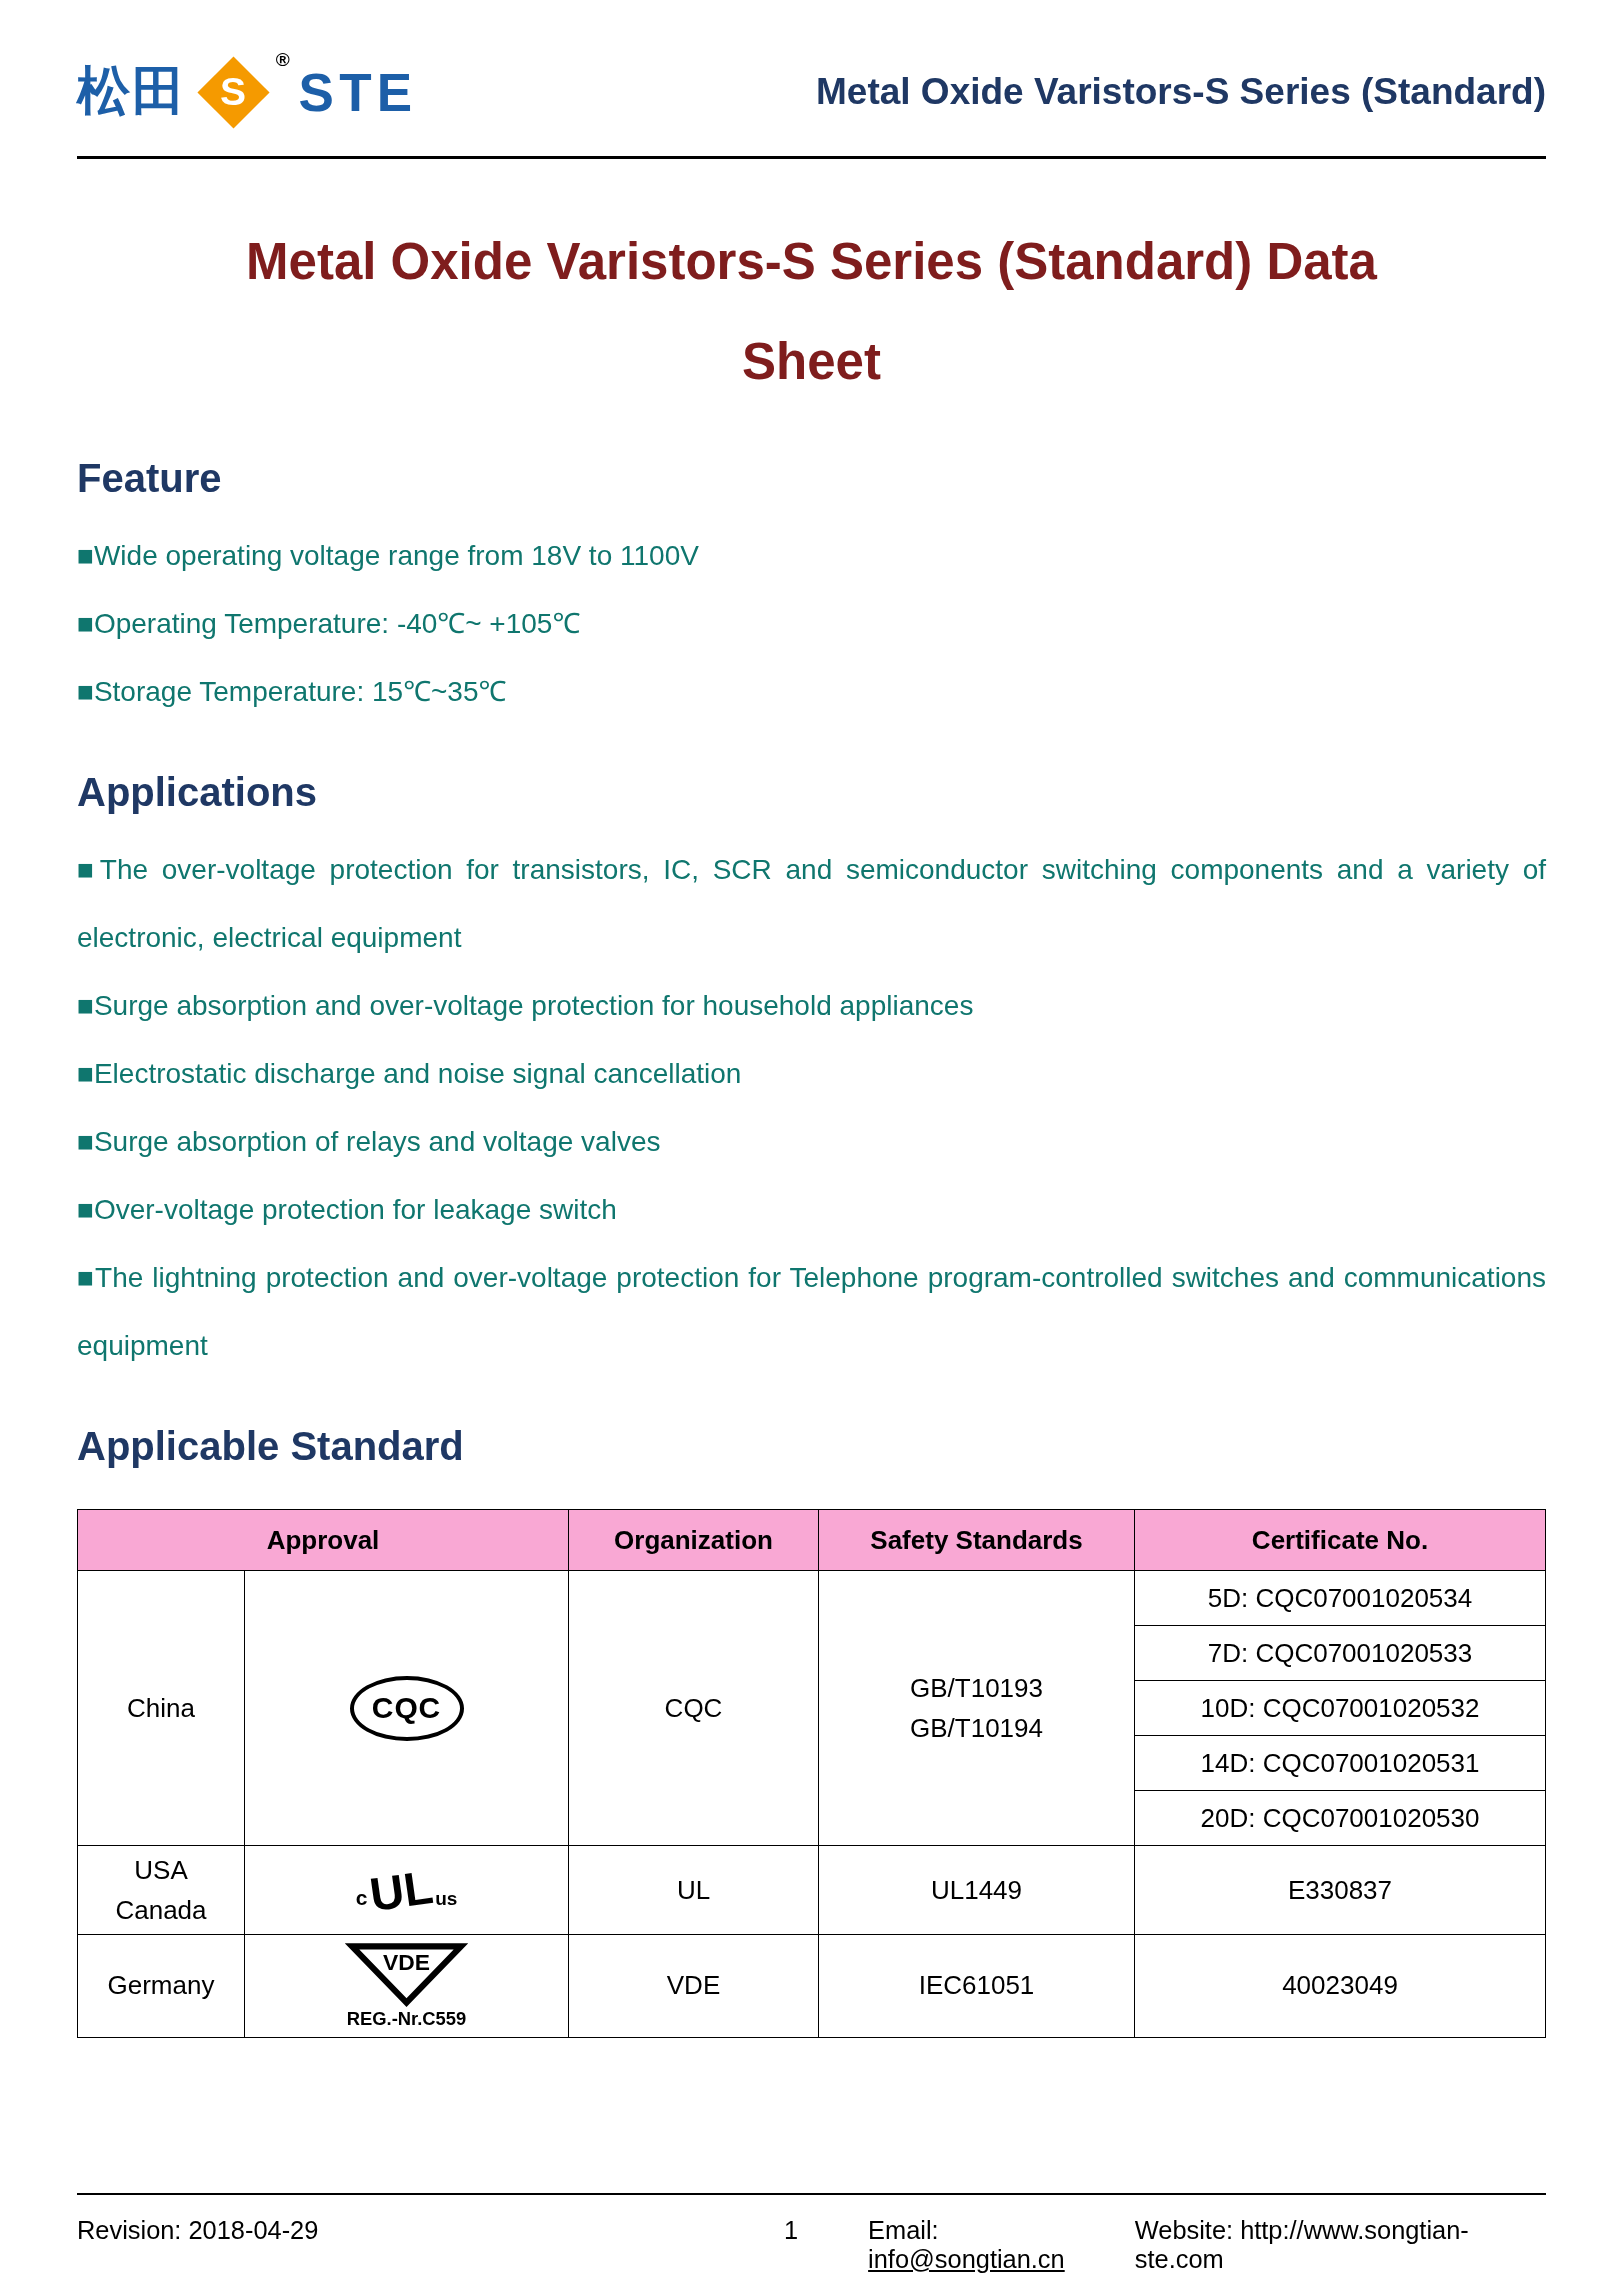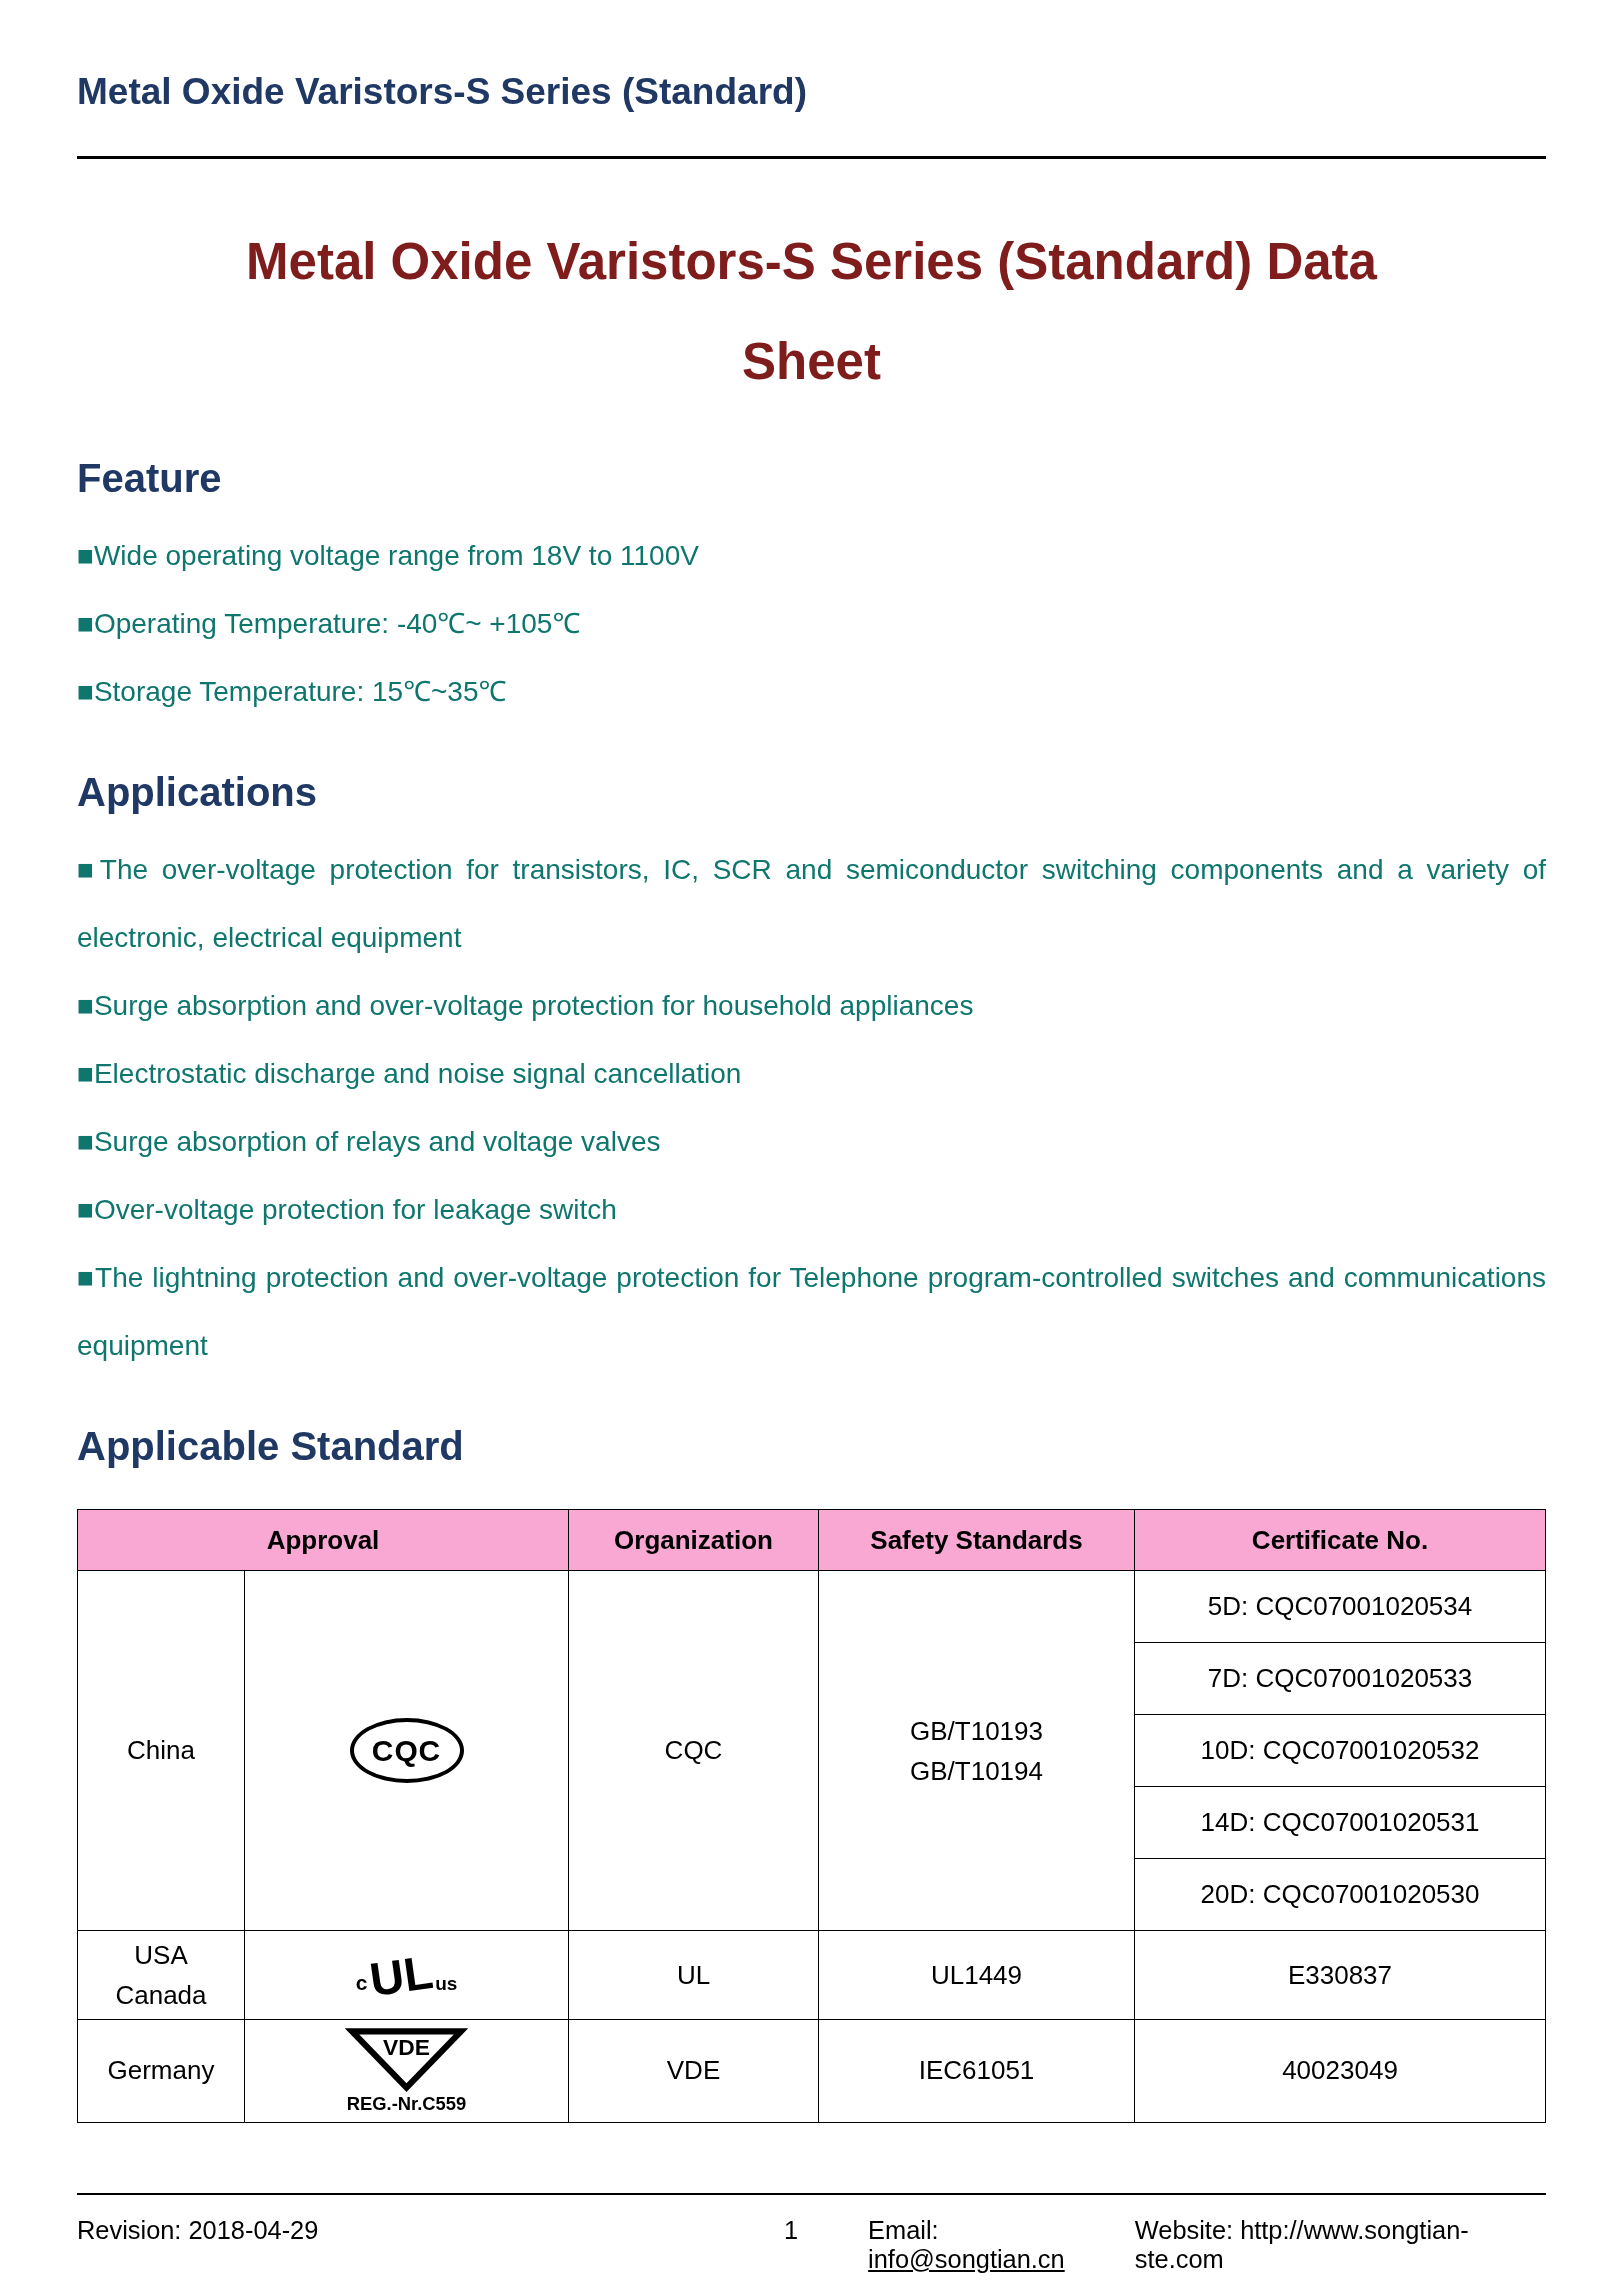--- a/index.html
+++ b/index.html
@@ -29,21 +29,21 @@
   .section-heading { margin-top:44px; font-size:40px; font-weight:bold; color:#1f3864; }
   .items { margin-top:21px; }
   .item { font-size:28px; line-height:68px; color:#0f766e; }
   .apps .item { text-align:justify; }
 
   
   .table-wrap { margin-top:40px; }
   table { width:100%; border-collapse:collapse; table-layout:fixed; }
   th, td { border:1.8px solid #000; text-align:center; vertical-align:middle; font-size:26px; padding:3.5px; }
   th { background:#f9a8d4; height:61px; font-weight:bold; }
-  .cert-cell { height:72px; }
+  .cert-cell { height:55px; }
   .row-usa td { height:88px; }
   .row-germany td { height:103px; }
   .two-line div { line-height:1.55; }
 
   .cqc-oval { width:114px; height:65px; border:4.4px solid #000; border-radius:50%;
     display:flex; align-items:center; justify-content:center; margin:0 auto;
     font-weight:bold; font-size:30px; letter-spacing:0.9px; }
 
   .ul-mark { display:flex; align-items:flex-end; justify-content:center; gap:2.6px; }
   .ul-c  { font-size:21px; font-weight:bold; line-height:1; padding-bottom:5.3px; }
@@ -61,20 +61,29 @@
   .footer-email { margin-left:70px; }
   .email-link { text-decoration:underline; color:#000; }
   .footer-website { margin-left:auto; }
 </style>
 </head>
 <body>
 
 <div class="page">
 
   <div class="header">
+    <div class="logo">
+      <span class="logo-cn">松田</span>
+      <span class="logo-diamond-wrap">
+        <span class="logo-diamond"></span>
+        <span class="logo-s">S</span>
+      </span>
+      <span class="logo-reg">®</span>
+      <span class="logo-ste">STE</span>
+    </div>
     <div class="header-title">Metal Oxide Varistors-S Series (Standard)</div>
   </div>
   <hr class="rule">
 
   <div class="doc-title">
     <div>Metal Oxide Varistors-S Series (Standard) Data</div>
     <div>Sheet</div>
   </div>
 
   <div class="section-heading">Feature</div>

